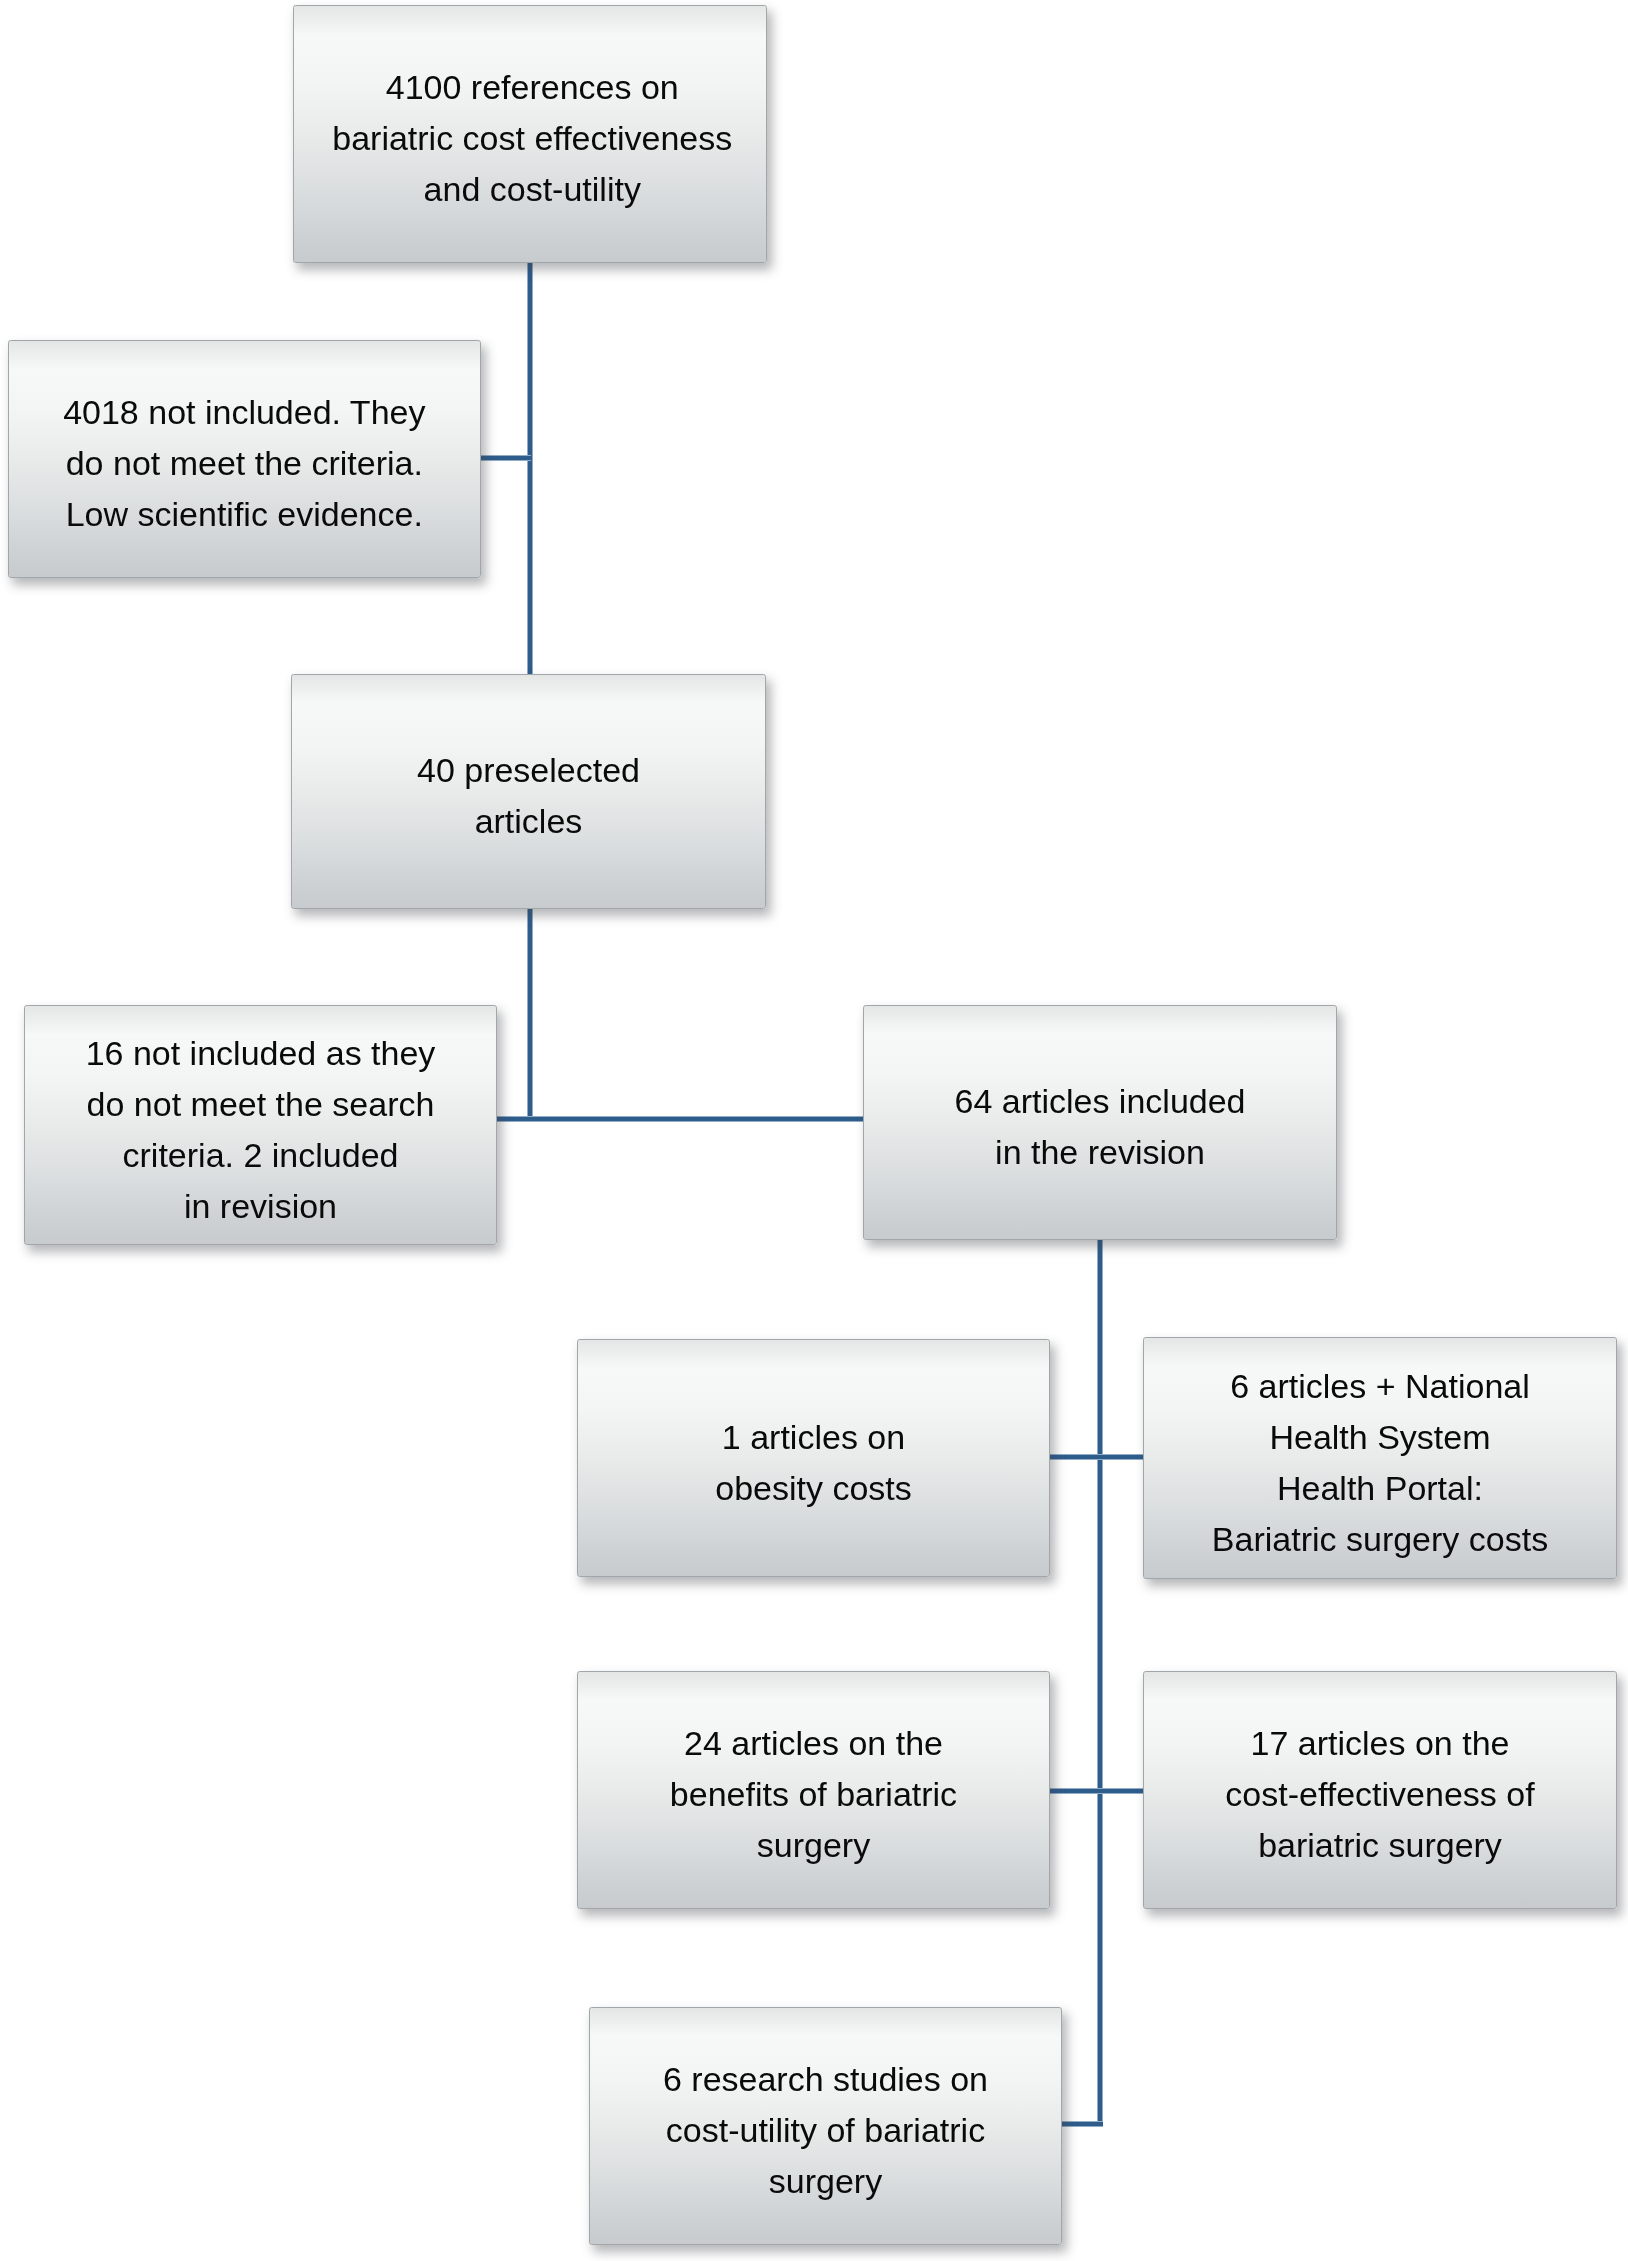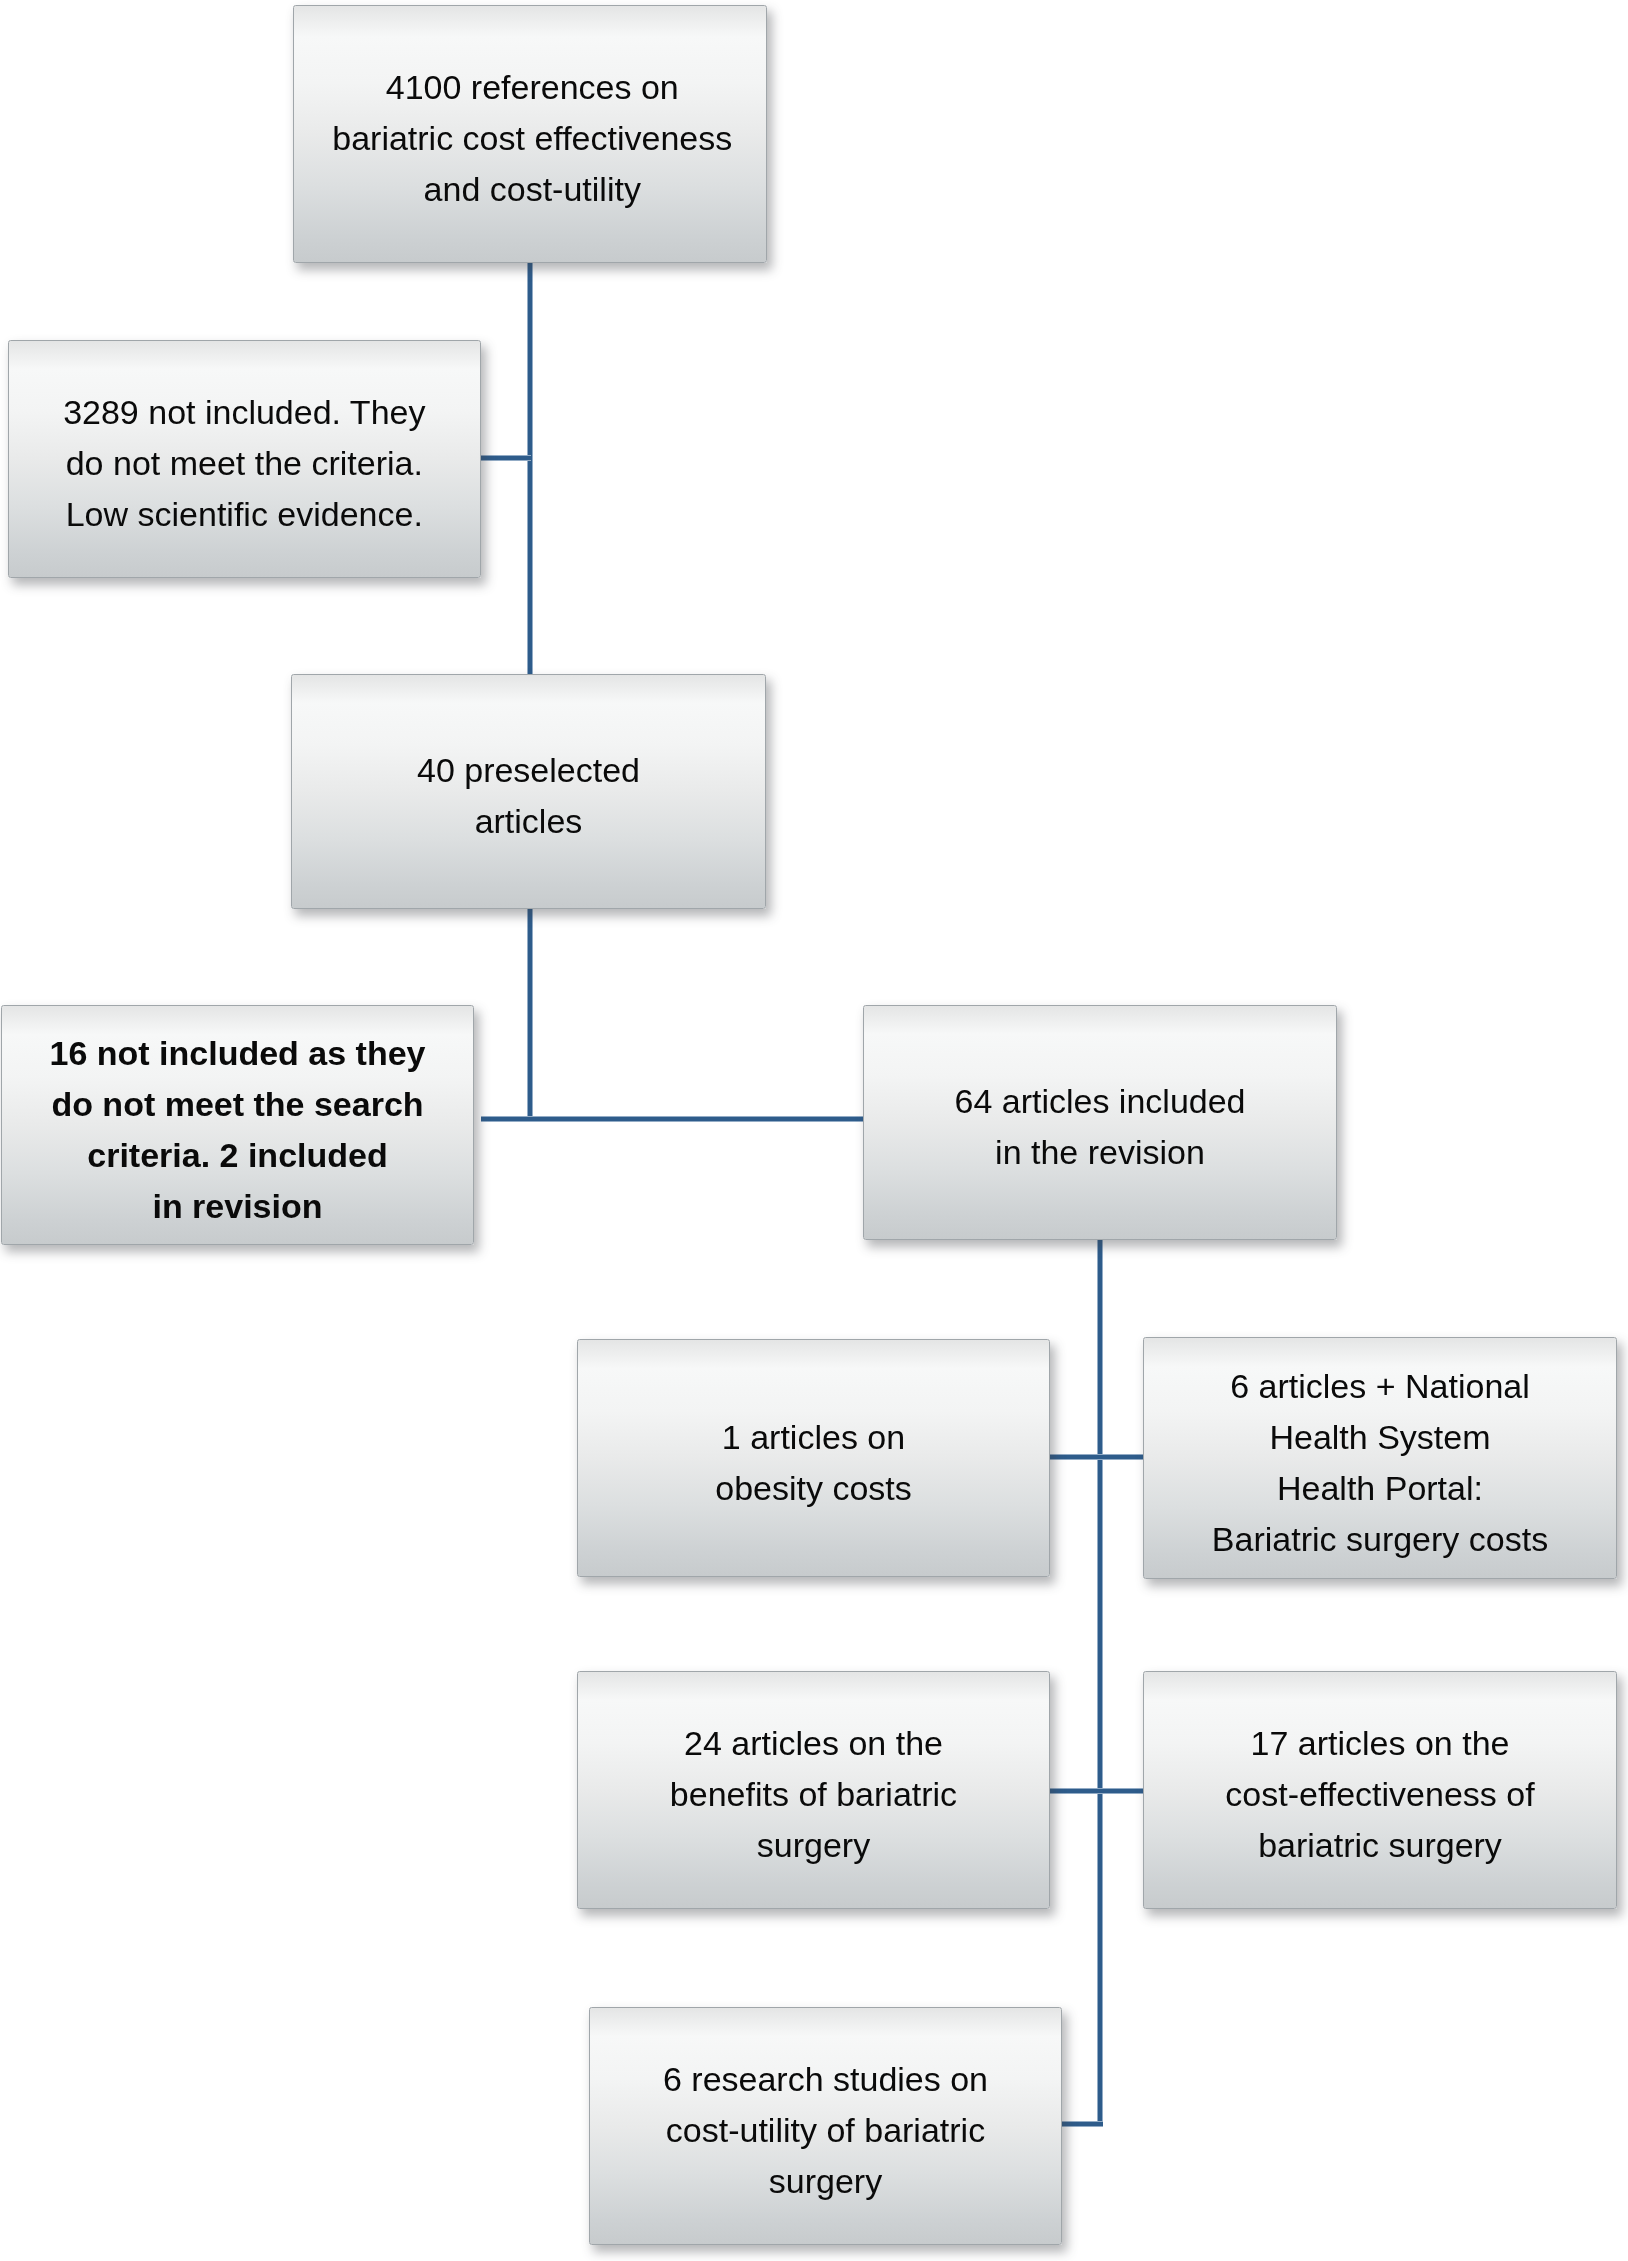--- a/index.html
+++ b/index.html
@@ -45,21 +45,21 @@
     background: linear-gradient(180deg,
       var(--connector-edge, #93acc6) 0 22%,
       var(--connector, #2e5c8b) 22% 78%,
       var(--connector-edge, #93acc6) 78% 100%);
   }
 
   
   #b1  { left: 293px;  top: 5.2px;    width: 474px; height: 258px; padding-left: 24px; }
   #b2  { left: 7.8px;   top: 340px;  width: 473px; height: 238px; }
   #b3  { left: 291px;  top: 674px; width: 475px; height: 235px; }
-  #b4  { left: 1px;   top: 1005px; width: 473px; height: 240px; font-weight: bold; }
+  #b4  { left: 24px;   top: 1005px; width: 473px; height: 240px; }
   #b5  { left: 863px; top: 1005px; width: 474px; height: 235px; }
   #b6  { left: 577px;  top: 1339px; width: 473px; height: 238px; }
   #b7  { left: 1143px; top: 1337px; width: 474px; height: 242px; }
   #b8  { left: 577px;  top: 1671px; width: 473px; height: 238px; }
   #b9  { left: 1143px; top: 1671px; width: 474px; height: 238px; }
   #b10 { left: 577px;  top: 2007px; width: 473px; height: 238px; margin-left: 12px; }
 
   
   #v1 { left: 527px;  top: 262px;  width: 5.9px;   height: 415px; }
   #h1 { left: 481px;  top: 455px;  width: 50px;  height: 5.9px;  }
@@ -84,21 +84,21 @@
   <div class="edge h" id="h4"></div>
   <div class="edge h" id="h5"></div>
 
   <div class="node" id="b1">
     <span class="node-text">4100 references on
 bariatric cost effectiveness
 and cost-utility</span>
   </div>
 
   <div class="node" id="b2">
-    <span class="node-text">3289 not included. They
+    <span class="node-text">4018 not included. They
 do not meet the criteria.
 Low scientific evidence.</span>
   </div>
 
   <div class="node" id="b3">
     <span class="node-text">40 preselected
 articles</span>
   </div>
 
   <div class="node" id="b4">

